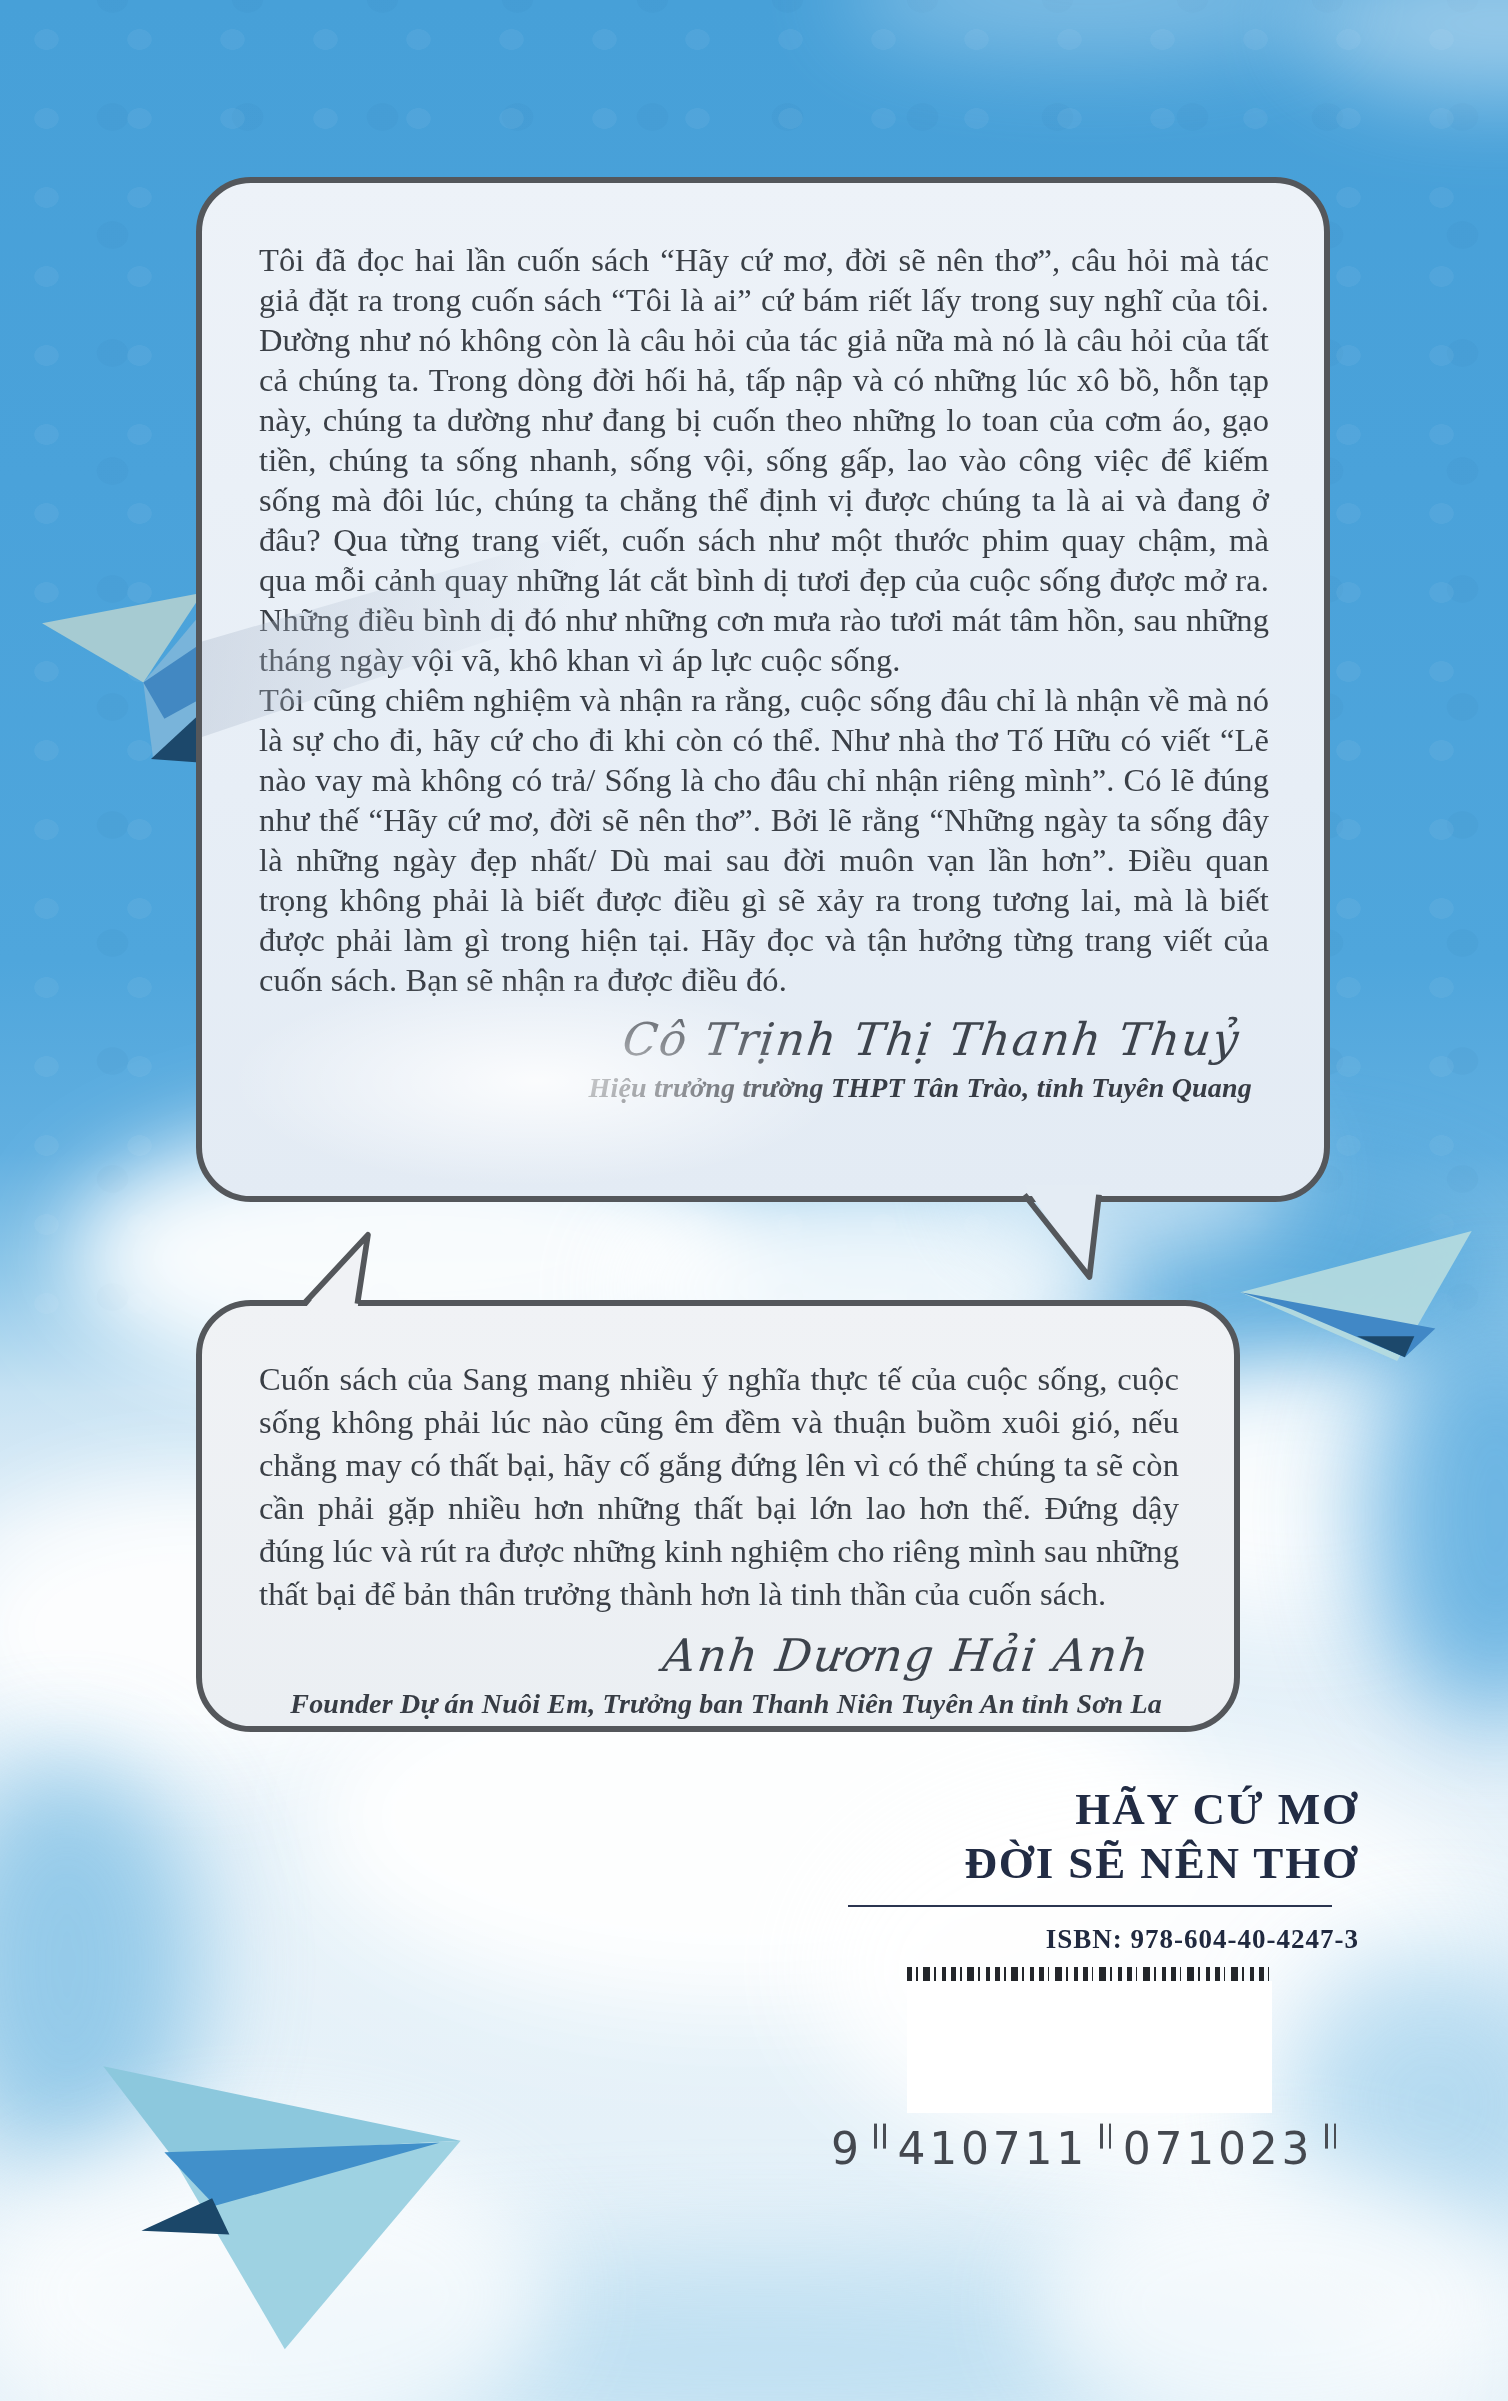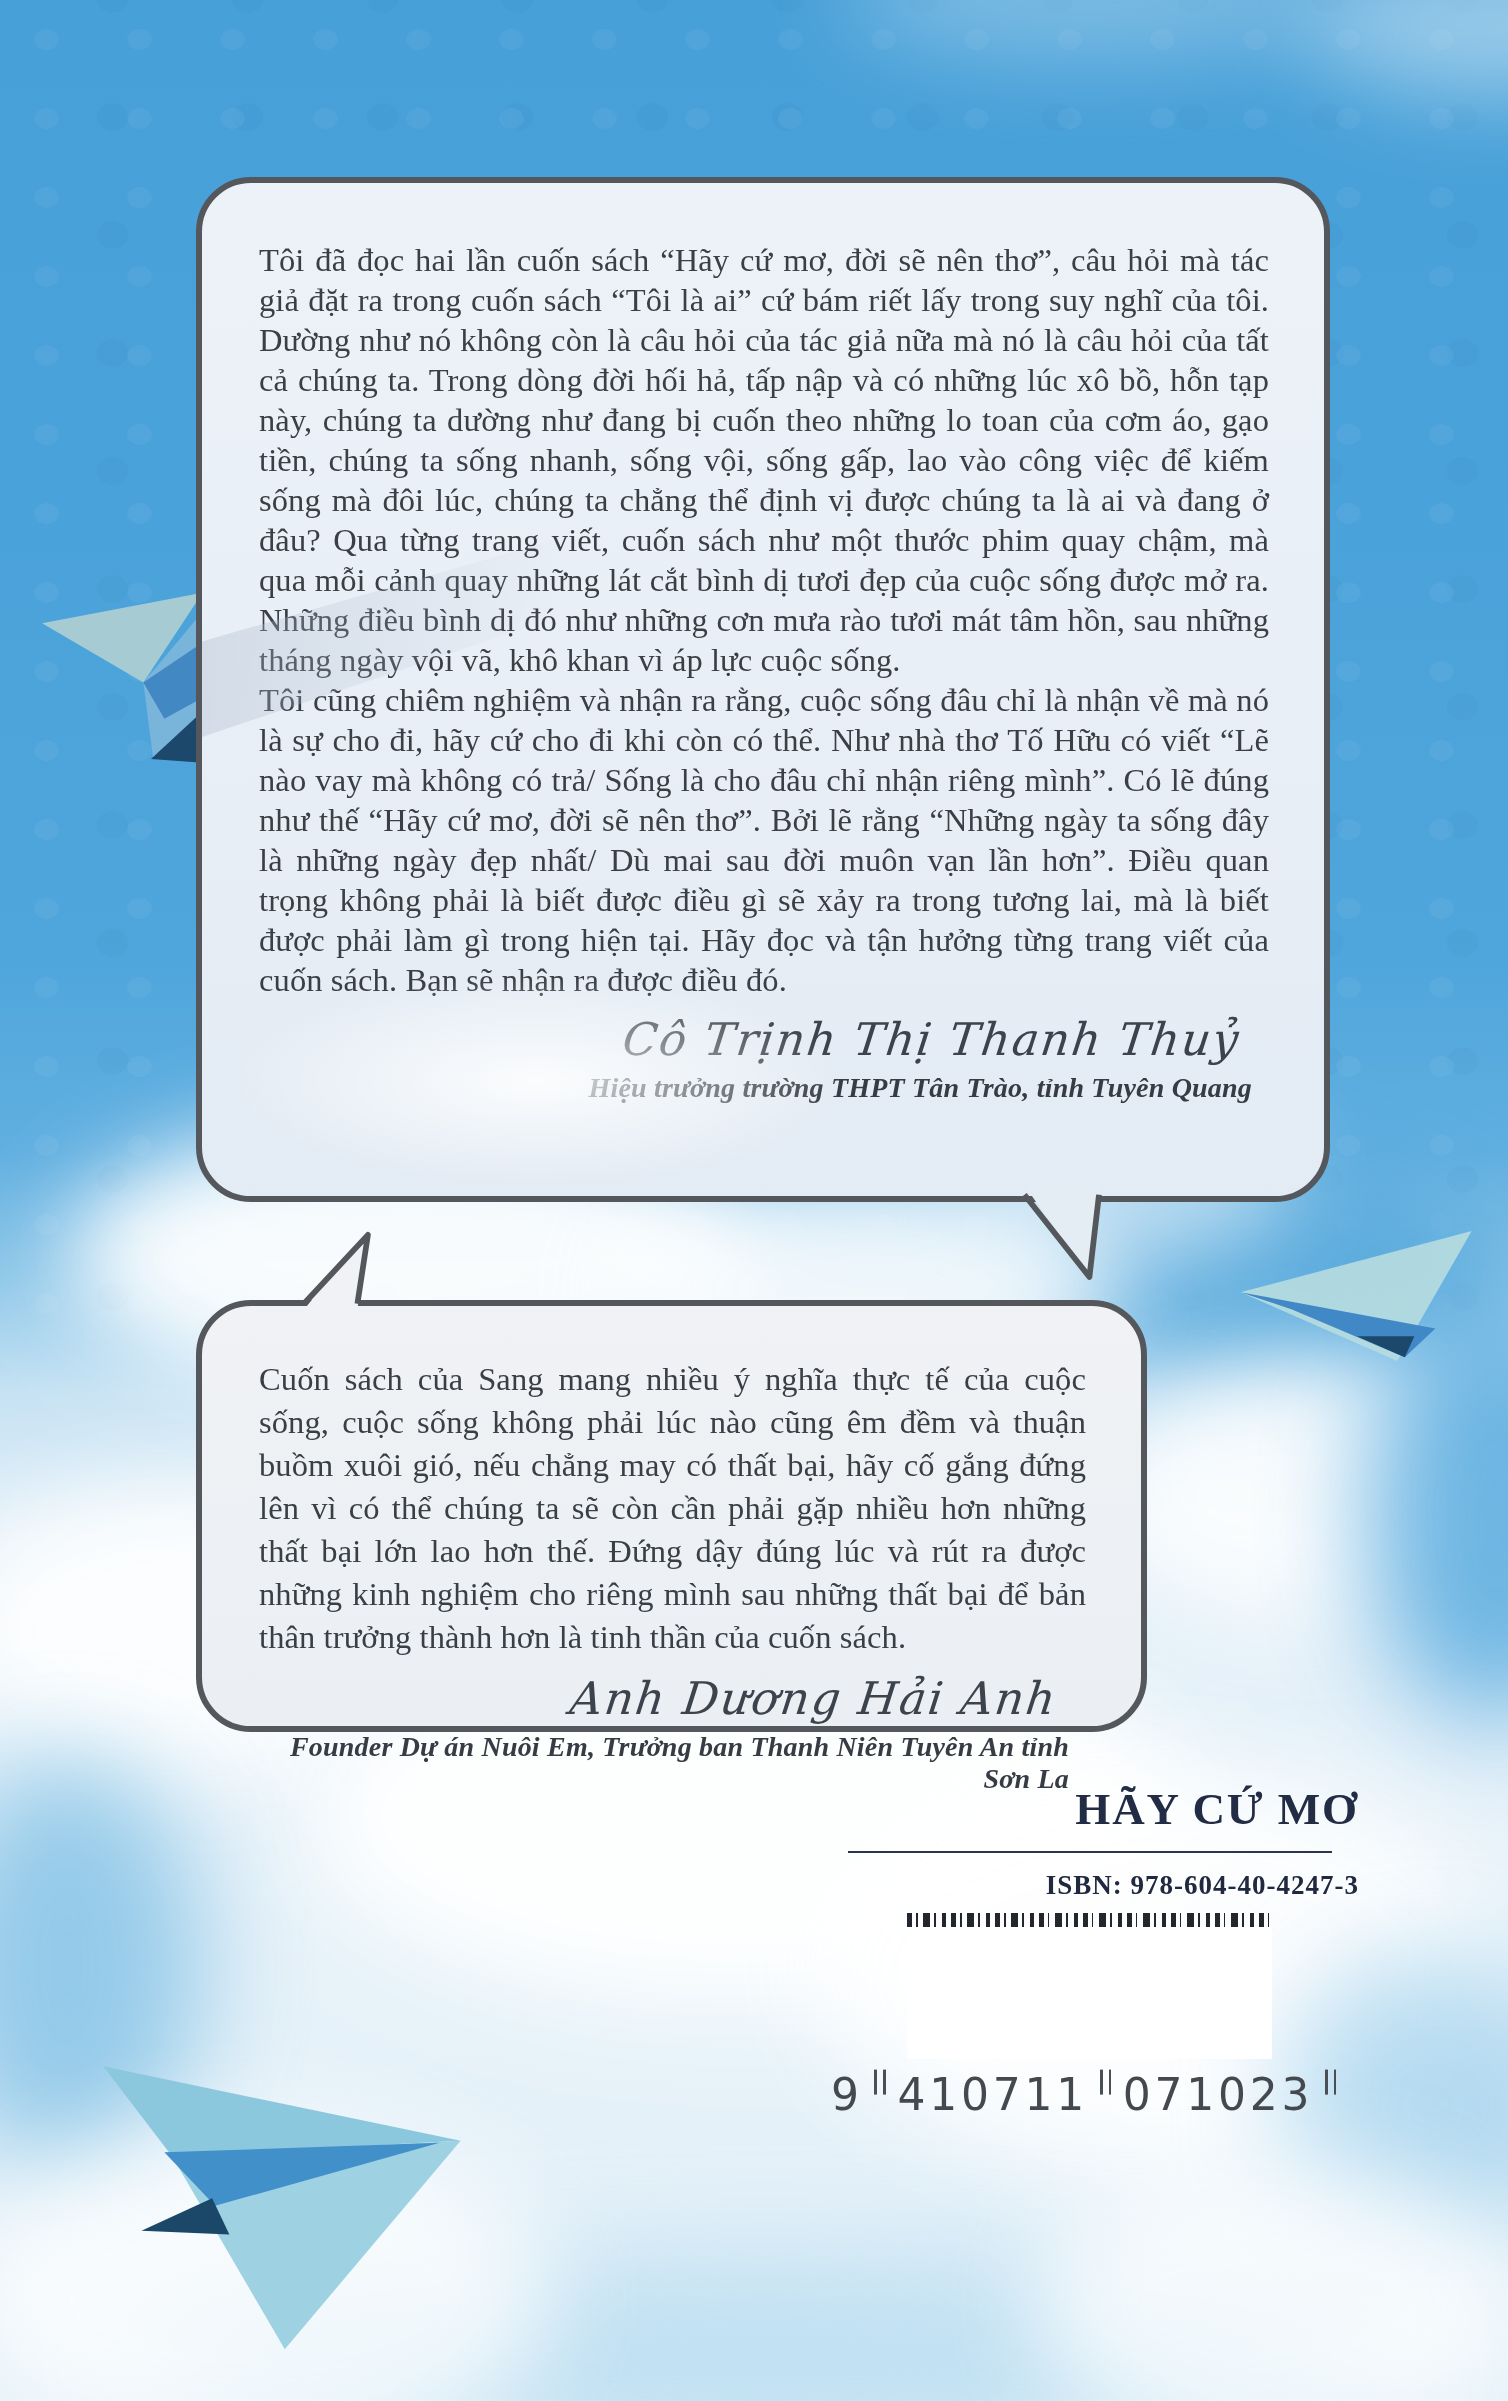--- a/index.html
+++ b/index.html
@@ -37,21 +37,21 @@
     content:""; position:absolute; left:29px; bottom:9.6px; width:612px; height:210px;
     background:radial-gradient(closest-side, rgba(255,255,255,.85), rgba(255,255,255,0));
     pointer-events:none;
   }
   .beam{ 
     position:absolute; left:0; top:315px; width:497px; height:239px; pointer-events:none;
     background:linear-gradient(100deg, rgba(173,186,204,.40), rgba(173,186,204,0) 72%);
     clip-path:polygon(0 60%, 100% 0, 100% 30%, 0 100%);
   }
   .bubble2{
-    left:196px; top:1300px; width:951px; height:432px;
+    left:196px; top:1300px; width:1044px; height:432px;
     background:linear-gradient(180deg,#f0f2f5 0%, #ebeff3 100%);
     padding:52px 55px 16px 57px;
   }
   .bubble p{
     margin:0; text-align:justify; font-size:32.5px; line-height:40px; letter-spacing:0.1px;
   }
   .bubble2 p{line-height:43px;}
   .signature{
     text-align:right; font-family:"DejaVu Serif","Liberation Serif",serif;
     font-style:italic; font-size:45px; color:#3d434c; letter-spacing:1.9px;
@@ -161,20 +161,21 @@
       <path d="M1072,1250 L1140,1336 L1150,1250" fill="none" stroke="#54575b" stroke-width="6" stroke-linejoin="round"></path>
     </g>
     <g>
       <polygon points="318,1370 385,1290 374,1370" fill="#f0f2f5"></polygon>
       <path d="M318,1364 L385,1292 L374,1364" fill="none" stroke="#54575b" stroke-width="6" stroke-linejoin="round"></path>
     </g>
   </svg>
 
   <div class="colophon">
     <div class="col-title">HÃY CỨ MƠ</div>
+    <div class="col-title">ĐỜI SẼ NÊN THƠ</div>
     <hr class="col-rule">
     <div class="col-isbn">ISBN: 978-604-40-4247-3</div>
     <div class="barcode-top"></div>
     <div class="barcode-box"></div>
     <div class="ean">
       <span>9</span>
       <span class="guard"></span>
       <span>410711</span>
       <span class="guard"></span>
       <span>071023</span>

